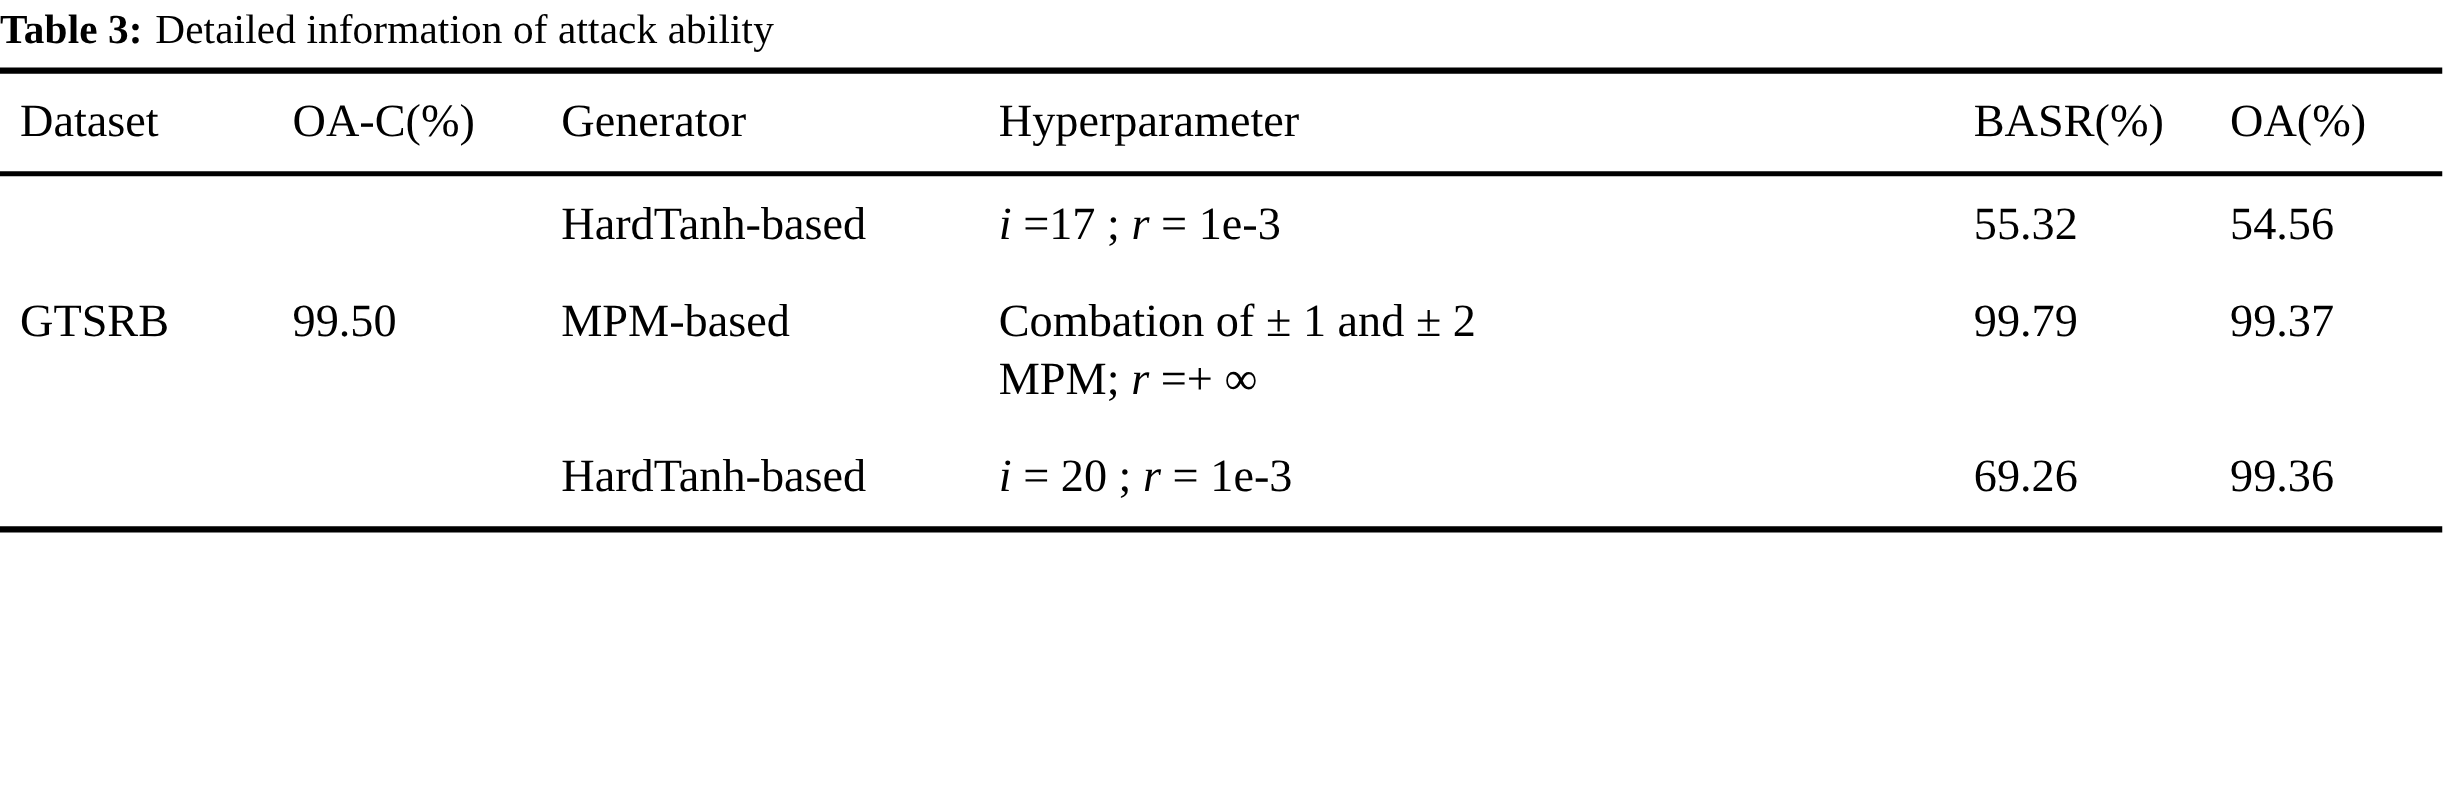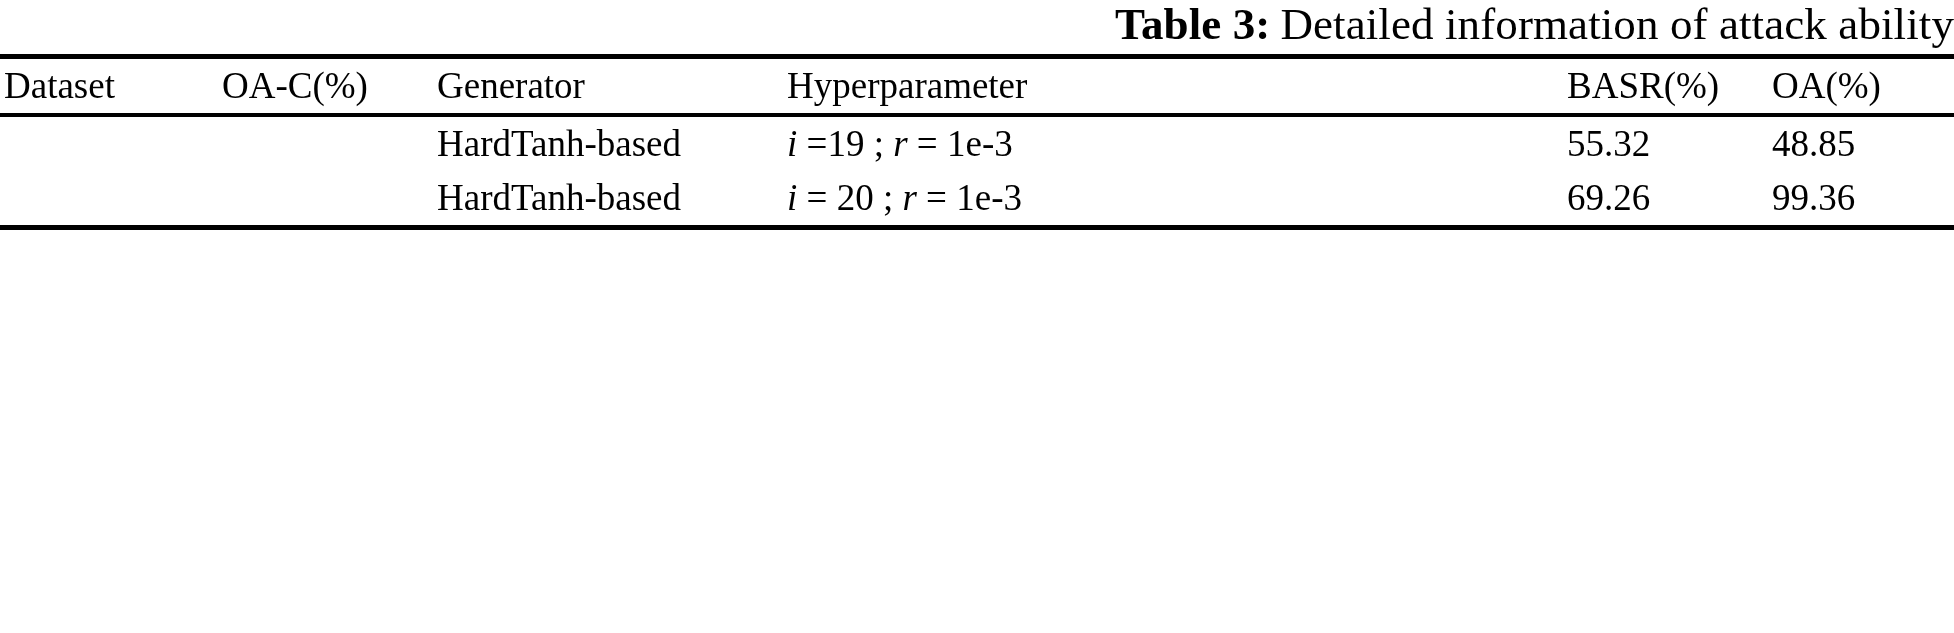--- a/index.html
+++ b/index.html
@@ -19,22 +19,22 @@
   .table-figure {
     position: relative;
     width: 1954px;
     height: 633px;
     padding: 0;
   }
 
   
   .caption {
     width: 100%;
-    text-align: right;
-    font-size: 45px;
+    text-align: left;
+    font-size: 33px;
     line-height: 44px;
     padding-top: 2px;
     letter-spacing: 0.1px;
     white-space: nowrap;
   }
   .caption .caption-label {
     font-weight: bold;
   }
   .caption .caption-text {
     font-weight: normal;
@@ -51,21 +51,21 @@
   .rule-bottom { height: 5px; }
 
   
   table.data {
     width: 100%;
     border-collapse: collapse;
     font-size: 37px;
     line-height: 46px;
   }
   table.data td, table.data th {
-    padding: 4px;
+    padding: 16px;
     text-align: left;
     vertical-align: top;
     font-weight: normal;
     white-space: nowrap;
   }
 
   
   .col-dataset { width: 218px; }
   .col-oac     { width: 215px; }
   .col-gen     { width: 350px; }
@@ -131,26 +131,37 @@
       <col class="col-oa">
     </colgroup>
     <tbody>
 
 
       <tr class="body-row">
         <td class="pad-left-dataset"></td>
         <td></td>
         <td class="pad-gen">HardTanh-based</td>
         <td class="pad-hyper">
-          <span class="math-i">i</span><span> =19 ; </span><span class="math-r">r</span><span> = 1e-3</span>
+          <span class="math-i">i</span><span> =17 ; </span><span class="math-r">r</span><span> = 1e-3</span>
         </td>
         <td>55.32</td>
-        <td>48.85</td>
+        <td>54.56</td>
       </tr>
 
+      <tr class="body-row">
+        <td class="pad-left-dataset">GTSRB</td>
+        <td>99.50</td>
+        <td class="pad-gen">MPM-based</td>
+        <td class="pad-hyper">
+          <span class="nowrap">Combation of ± 1 and ± 2</span>
+          <span class="cell-line2"><span>MPM; </span><span class="math-r">r</span><span> =+ ∞</span></span>
+        </td>
+        <td>99.79</td>
+        <td>99.37</td>
+      </tr>
 
       <tr class="body-row">
         <td class="pad-left-dataset"></td>
         <td></td>
         <td class="pad-gen">HardTanh-based</td>
         <td class="pad-hyper">
           <span class="math-i">i</span><span> = 20 ; </span><span class="math-r">r</span><span> = 1e-3</span>
         </td>
         <td>69.26</td>
         <td>99.36</td>

